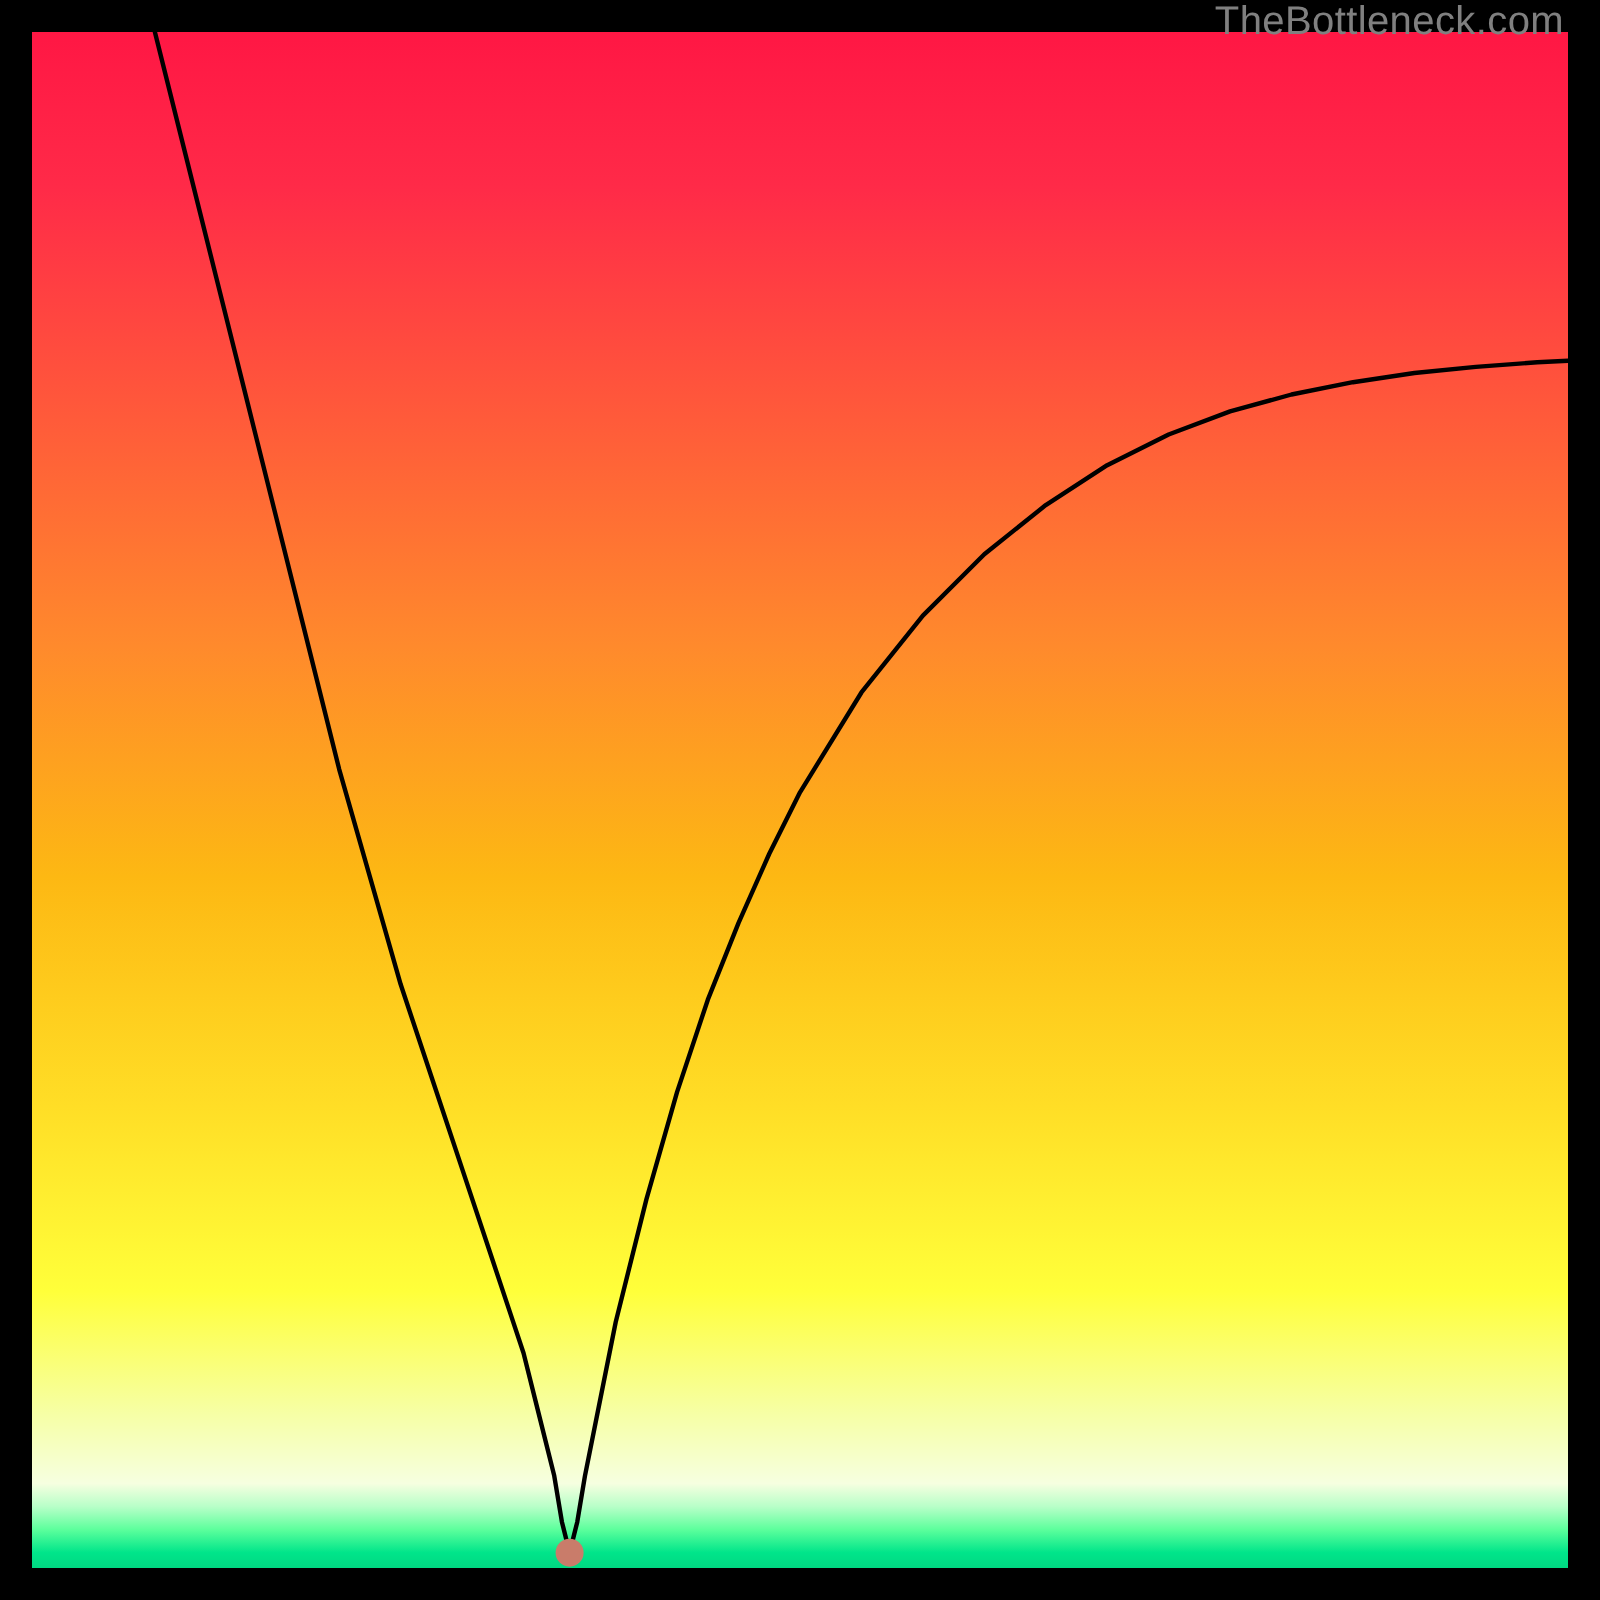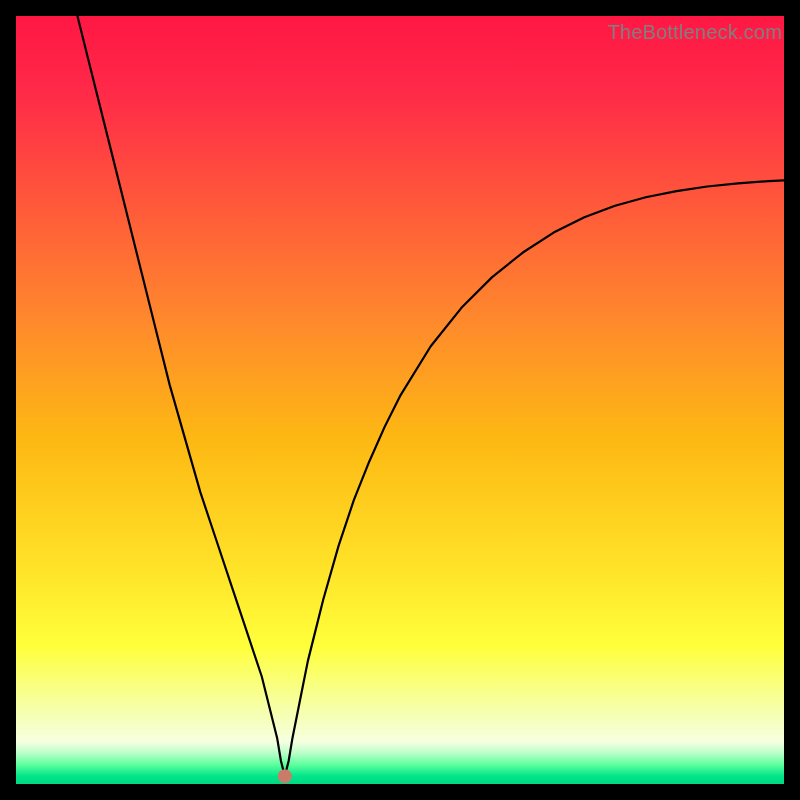--- a/index.html
+++ b/index.html
@@ -28,21 +28,20 @@
   }
   .watermark {
     position: absolute;
     top: 0px;
     right: 18px;
     color: #808080;
     font-size: 20px;
     font-weight: 500;
     letter-spacing: 0.2px;
     user-select: none;
-    margin-top: 21px;
   }
 </style>
 </head>
 <body>
 
 <div class="frame">
   <svg class="plot-area" viewBox="0 0 768 768" preserveAspectRatio="none">
     <defs>
       <linearGradient id="bg-grad" x1="0" y1="0" x2="0" y2="1">
           <stop offset="0%" stop-color="#ff1744"></stop>

